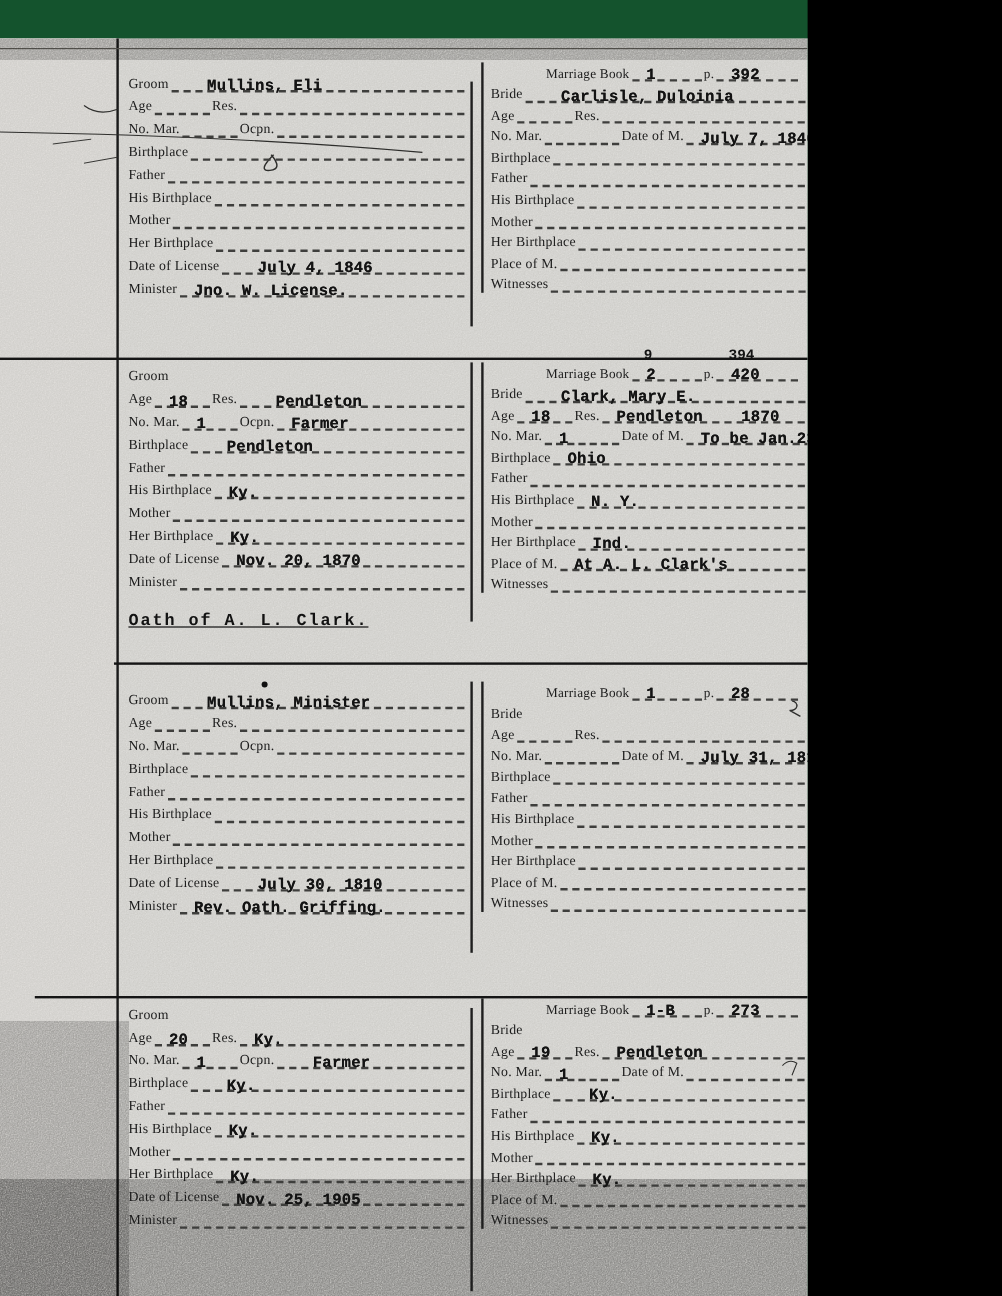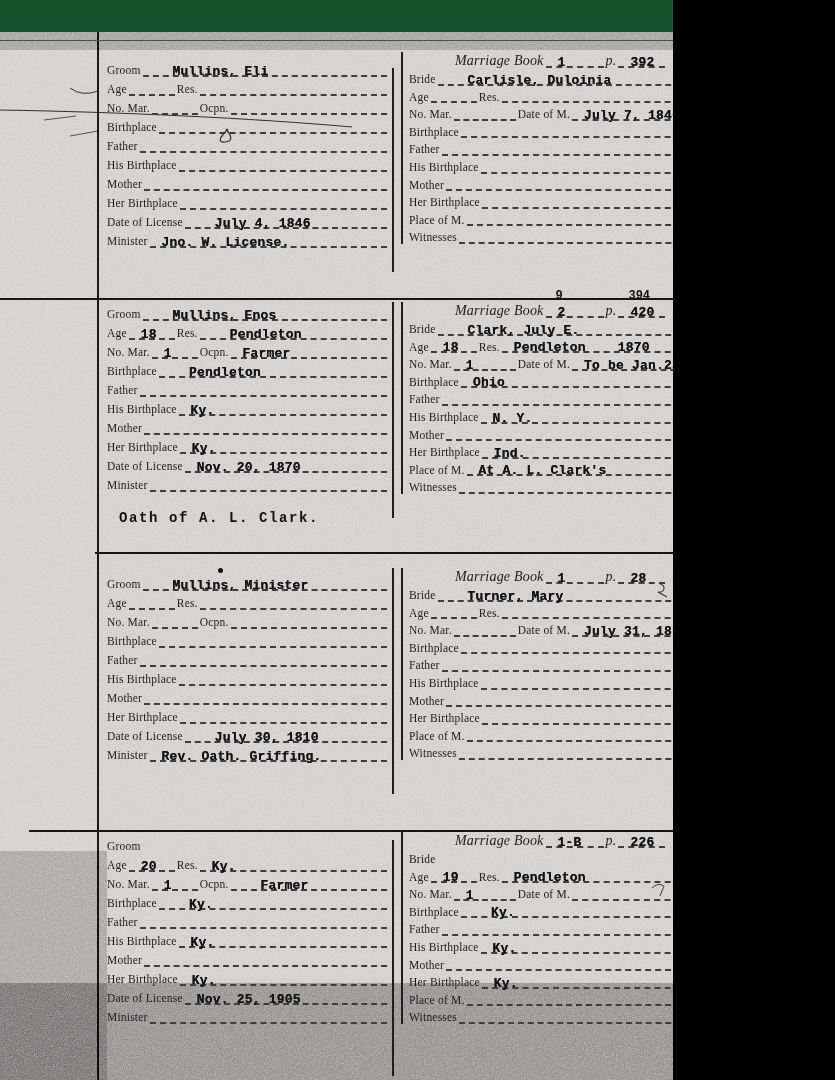--- a/index.html
+++ b/index.html
@@ -40,25 +40,25 @@
   .bcol .row{height:17.6px;}
   .lbl{font:11.5px/1.1 "Liberation Serif",serif;color:#1b1b1b;white-space:pre;letter-spacing:.2px;}
   .fill{flex:1;position:relative;display:flex;align-items:flex-end;height:13px;
         margin:0 2px;border-bottom:2px dashed #3e3e3c;}
   .w46{flex:0 0 46px;} .w56{flex:0 0 58px;} .w66{flex:0 0 62px;}
   .val{font-family:"Liberation Mono","DejaVu Sans Mono",monospace;font-weight:700;
        font-size:13px;line-height:12px;color:#131313;white-space:pre;padding-left:12px;
        transform:translateY(3px);letter-spacing:.2px;text-shadow:0 0 .5px #222;}
   .i2{padding-left:30px;}
   .hdr{display:flex;align-items:flex-end;height:16px;padding-left:46px;margin-right:26px;}
-  .hdr .lbl{font-size:14px;font-style:italic;}
+  .hdr .lbl{font-size:11px;}
   .corr{position:absolute;left:10px;top:-12px;font:700 12px/10px "Liberation Mono",monospace;
         color:#131313;white-space:pre;}
-  .note{position:absolute;left:20px;top:208px;font:700 14px "Liberation Mono",monospace;
-        letter-spacing:1.6px;color:#121212;}
+  .note{position:absolute;left:8px;top:208px;font:700 14px "Liberation Mono",monospace;
+        letter-spacing:1.6px;color:#121212;text-decoration:underline;}
   .dot{position:absolute;left:119px;top:12px;width:5px;height:5px;border-radius:50%;background:#101010;}
   .marks{position:absolute;left:0;top:0;pointer-events:none;}
   .grain{position:absolute;left:0;top:0;pointer-events:none;}
 </style>
 </head>
 <body>
 
 <div class="stage">
   <div class="page">
 
@@ -246,23 +246,20 @@
               </span>
           </div>
         </div>
       </section>
 
       <section class="block b2">
         <div class="vdiv"></div>
         <div class="gcol">
           <div class="row">
             <span class="lbl">Groom</span>
-            <span class="fill">
-                <span class="val i2">Mullins, Enos</span>
-              </span>
           </div>
           <div class="row">
             <span class="lbl">Age</span>
             <span class="fill w46">
                 <span class="val">18</span>
               </span>
             <span class="lbl">Res.</span>
             <span class="fill">
                 <span class="val i2">Pendleton</span>
               </span>
@@ -329,21 +326,21 @@
               </span>
             <span class="lbl">p.</span>
             <span class="fill">
                 <span class="corr">394</span>
                 <span class="val">420</span>
               </span>
           </div>
           <div class="row">
             <span class="lbl">Bride</span>
             <span class="fill">
-                <span class="val i2">Clark, July E.</span>
+                <span class="val i2">Clark, Mary E.</span>
               </span>
           </div>
           <div class="row">
             <span class="lbl">Age</span>
             <span class="fill w46">
                 <span class="val">18</span>
               </span>
             <span class="lbl">Res.</span>
             <span class="fill">
                 <span class="val">Pendleton    1870</span>
@@ -486,23 +483,20 @@
                 <span class="val">1</span>
               </span>
             <span class="lbl">p.</span>
             <span class="fill">
                 <span class="corr"></span>
                 <span class="val">28</span>
               </span>
           </div>
           <div class="row">
             <span class="lbl">Bride</span>
-            <span class="fill">
-                <span class="val i2">Turner, Mary</span>
-              </span>
           </div>
           <div class="row">
             <span class="lbl">Age</span>
             <span class="fill w46">
                 <span class="val"></span>
               </span>
             <span class="lbl">Res.</span>
             <span class="fill">
                 <span class="val"></span>
               </span>
@@ -634,21 +628,21 @@
         <div class="bcol">
           <div class="hdr">
             <span class="lbl">Marriage Book</span>
             <span class="fill w56">
                 <span class="corr"></span>
                 <span class="val">1-B</span>
               </span>
             <span class="lbl">p.</span>
             <span class="fill">
                 <span class="corr"></span>
-                <span class="val">226</span>
+                <span class="val">273</span>
               </span>
           </div>
           <div class="row">
             <span class="lbl">Bride</span>
           </div>
           <div class="row">
             <span class="lbl">Age</span>
             <span class="fill w46">
                 <span class="val">19</span>
               </span>

